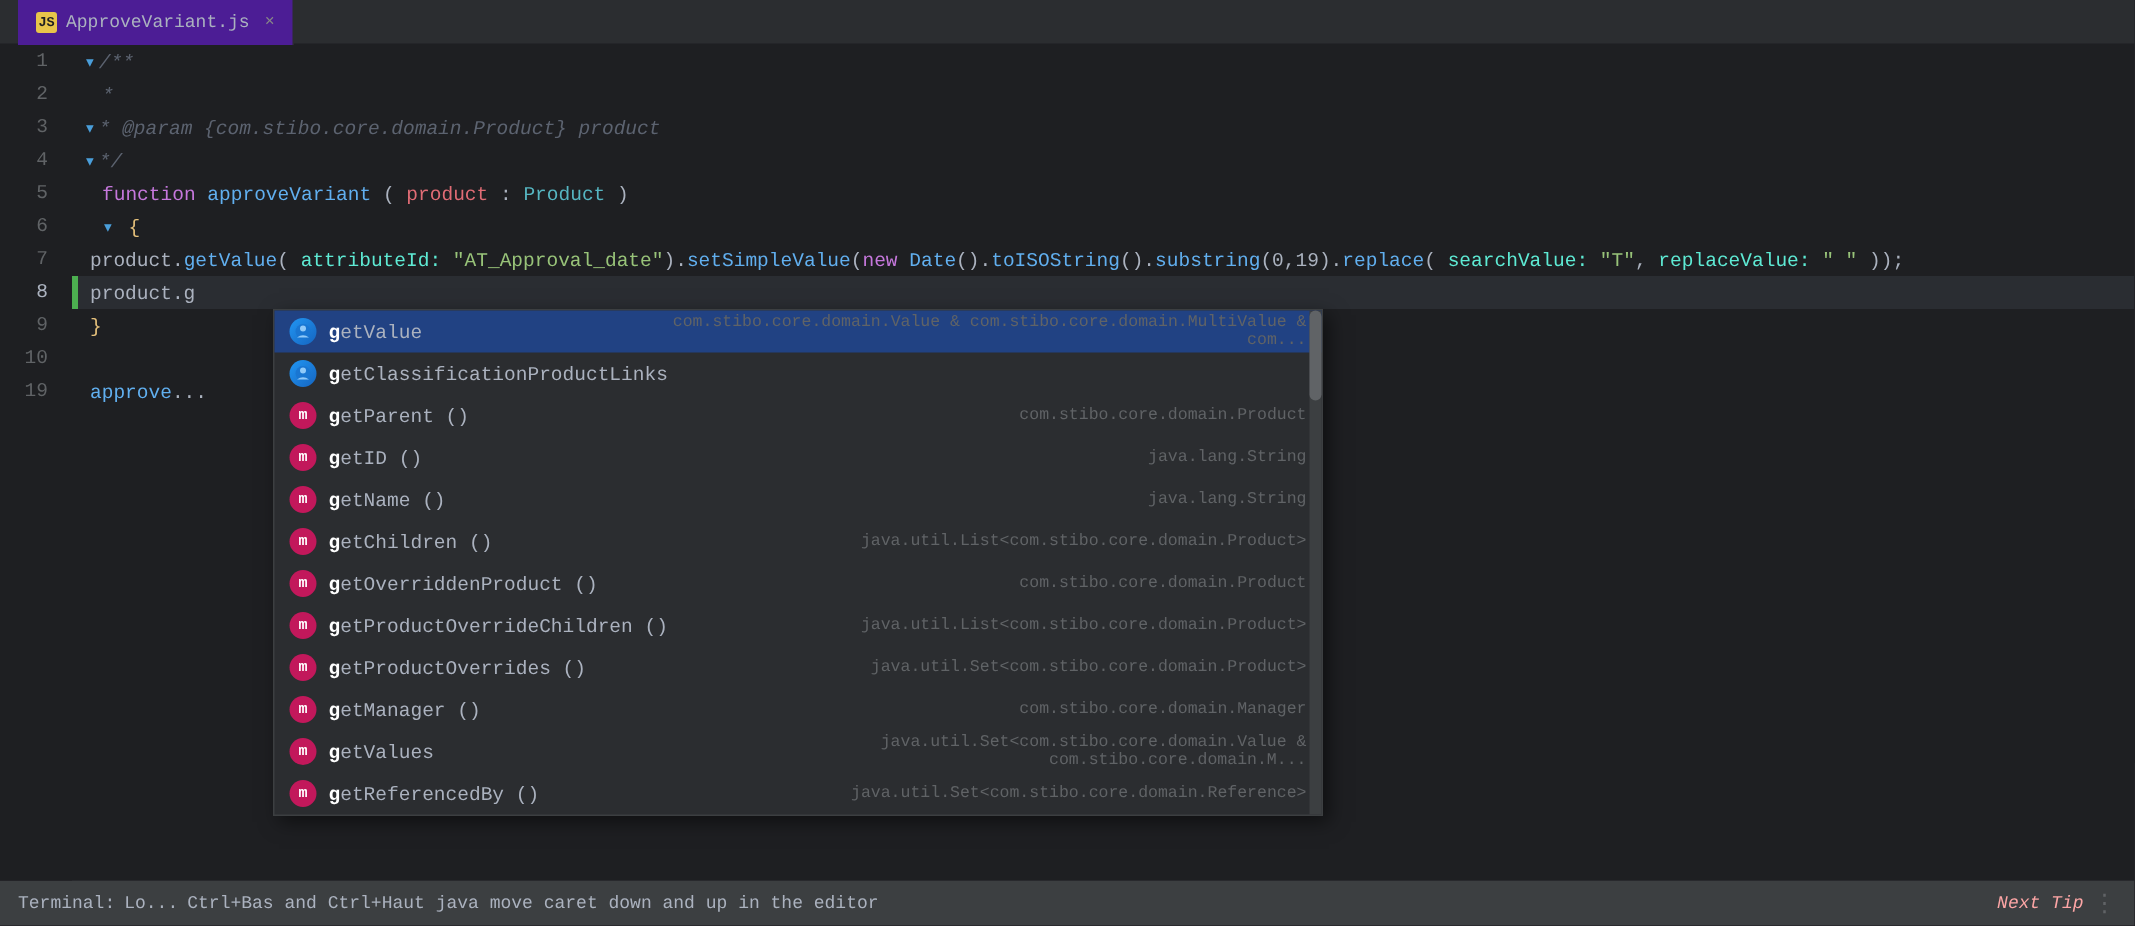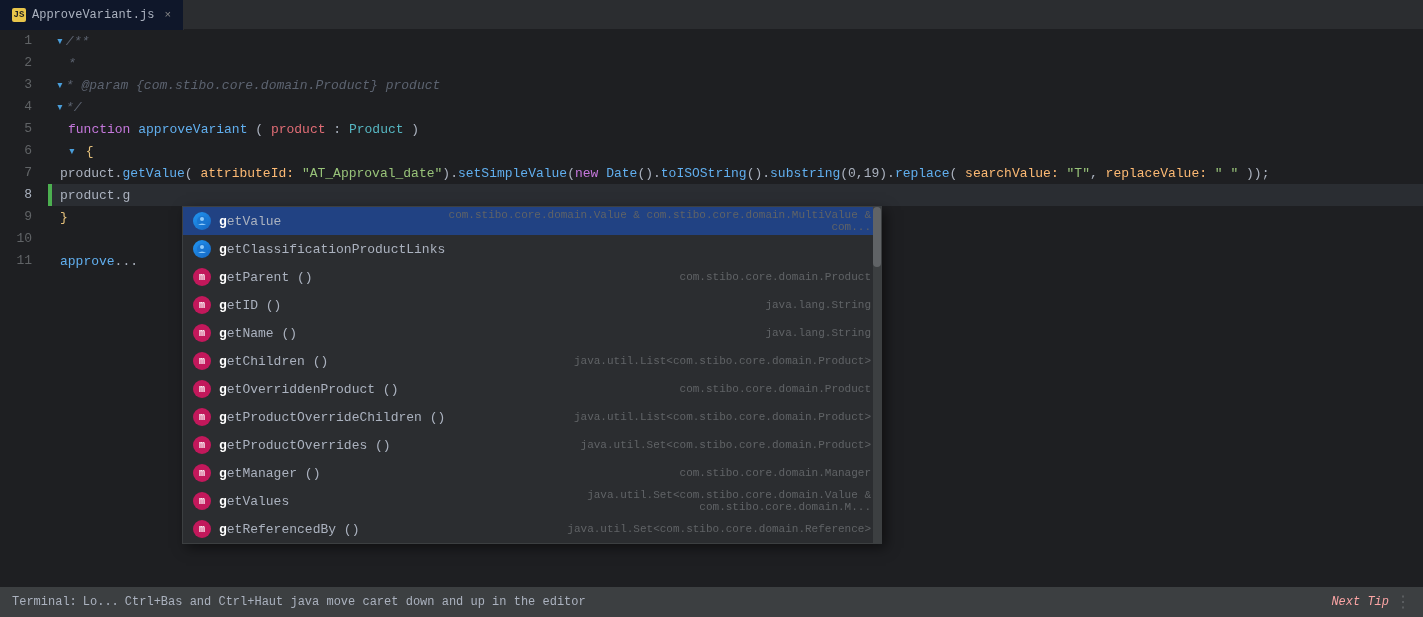--- a/index.html
+++ b/index.html
@@ -19,25 +19,26 @@
       align-items: center;
       background: #2b2d30;
       height: 30px;
       border-bottom: 1px solid #1e1f22;
     }
     .tab {
       display: flex;
       align-items: center;
       padding: 0 12px;
       height: 30px;
-      background: #0f172a;
+      background: #4c1d95;
       color: #abb2bf;
       font-size: 12px;
       gap: 6px;
       border-right: 1px solid #2b2d30;
+      margin-left: 12px;
     }
     .tab .tab-icon {
       width: 14px;
       height: 14px;
       background: #e8c54a;
       border-radius: 2px;
       display: flex;
       align-items: center;
       justify-content: center;
       font-size: 9px;
@@ -112,21 +113,21 @@
 
     
     .kw { color: #c678dd; }
     .fn { color: #61afef; }
     .str { color: #98c379; }
     .param { color: #e06c75; }
     .type { color: #56b6c2; }
     .comment { color: #5c6370; font-style: italic; }
     .punct { color: #abb2bf; }
     .method { color: #61afef; }
-    .label { color: #fdba74; }
+    .label { color: #5eead4; }
     .plain { color: #abb2bf; }
     .brace { color: #e5c07b; }
 
     
     .autocomplete {
       position: absolute;
       top: 176px;
       left: 134px;
       width: 700px;
       background: #2b2d30;
@@ -239,21 +240,21 @@
     <div class="line-number">1</div>
     <div class="line-number">2</div>
     <div class="line-number">3</div>
     <div class="line-number">4</div>
     <div class="line-number">5</div>
     <div class="line-number">6</div>
     <div class="line-number">7</div>
     <div class="line-number current">8</div>
     <div class="line-number">9</div>
     <div class="line-number">10</div>
-    <div class="line-number">11</div>
+    <div class="line-number">19</div>
   </div>
 
   <div class="code-content">
 
     <div class="code-line">
       <span class="fold">▾</span>
       <span class="comment">/**</span>
     </div>
 
     <div class="code-line">

